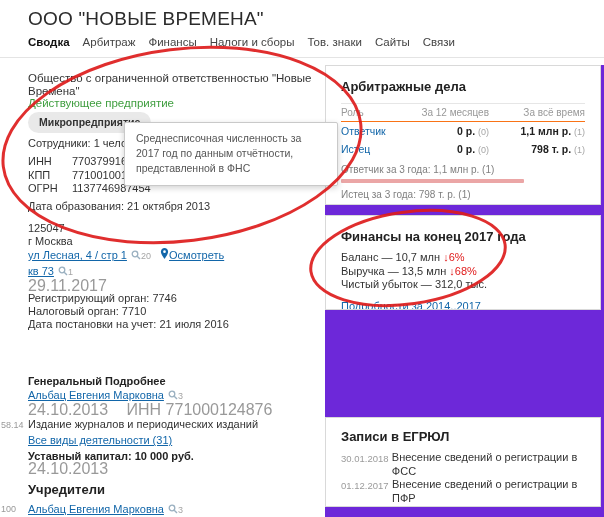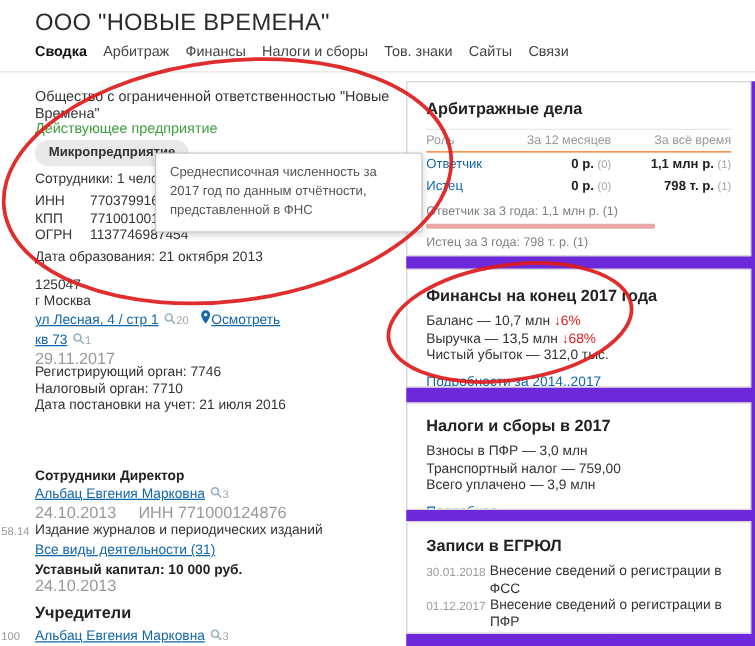--- a/index.html
+++ b/index.html
@@ -15,21 +15,21 @@
   
   .title { position:absolute; left:28px; top:8px; font-size:19px; color:#2b2b2b; letter-spacing:.2px; }
   .nav { position:absolute; left:28px; top:36px; display:flex; gap:13px; font-size:11.5px; }
   .nav .tab { color:#444; }
   .nav .tab.active { color:#111; font-weight:bold; }
   .toprule { position:absolute; left:0; right:0; top:57px; border-top:1px solid #e4e4e4; }
 
   
   .leftcol { position:absolute; left:28px; top:66px; width:294px; height:451px; }
   .lb { position:absolute; left:0; line-height:13px; }
-  .gray { color:#999; font-size:13px; }
+  .gray { color:#999; font-size:16px; }
   .green { color:#3f9e3f; font-size:11.5px; }
   .pill { display:inline-block; background:#e9e9e9; border-radius:11px; padding:4px 11px; font-weight:bold; font-size:10.5px; color:#333; }
   .req-row { display:flex; line-height:12.5px; margin-bottom:1px; }
   .req-row .rl { width:44px; }
   .qicon { display:inline-block; vertical-align:-1px; margin-left:4px; }
   .cnt { color:#a5a5a5; font-size:9px; }
   .qmark { display:inline-block; width:11px; height:11px; border:1px solid #b5b5b5; border-radius:2px;
            color:#999; font-size:8px; line-height:9px; text-align:center; vertical-align:-1px; margin-left:5px; }
   .bold { font-weight:bold; color:#222; }
   .dashed-link { color:#8a8a8a; font-size:10.5px; border-bottom:1px dashed #b5b5b5; }
@@ -147,21 +147,21 @@
     </div>
 
     <div class="lb" style="top:226px;">
       <div style="line-height:13px;">Регистрирующий орган: 7746</div>
       <div style="line-height:13px;">Налоговый орган: 7710</div>
       <div style="line-height:13px;">Дата постановки на учет: 21 июля 2016</div>
     </div>
 
 
     <div class="lb" style="top:309px;">
-      <div class="bold" style="line-height:13px;">Сотрудники Директор</div>
+      <div class="bold" style="line-height:13px;">Генеральный Подробнее</div>
       <div style="line-height:15px;">
         <a class="u">Альбац Евгения Марковна</a><span class="qicon"><svg width="10" height="10" viewBox="0 0 10 10">
               <circle cx="4" cy="4" r="2.8" fill="none" stroke="#9ab0c0" stroke-width="1.3"></circle>
               <line x1="6.2" y1="6.2" x2="9" y2="9" stroke="#9ab0c0" stroke-width="1.4"></line>
             </svg></span><span class="cnt">3</span>
       </div>
       <div class="gray meta-row" style="line-height:12px;">
         <span>24.10.2013</span>
         <span>ИНН 771000124876</span>
       </div>
@@ -228,29 +228,20 @@
     <div class="panel p2">
       <div class="ptitle">Финансы на конец 2017 года</div>
       <div class="prows">
         <div class="prow"><span>Баланс — 10,7 млн </span><span class="red">↓6%</span></div>
         <div class="prow"><span>Выручка — 13,5 млн </span><span class="red">↓68%</span></div>
         <div class="prow"><span>Чистый убыток — 312,0 тыс.</span></div>
       </div>
       <a class="plink u">Подробности за 2014..2017</a>
     </div>
 
-    <div class="panel p3">
-      <div class="ptitle">Налоги и сборы в 2017</div>
-      <div class="prows">
-        <div class="prow">Взносы в ПФР — 3,0 млн</div>
-        <div class="prow">Транспортный налог — 759,00</div>
-        <div class="prow">Всего уплачено — 3,9 млн</div>
-      </div>
-      <a class="plink">Подробнее</a>
-    </div>
 
     <div class="panel p4">
       <div class="ptitle">Записи в ЕГРЮЛ</div>
       <div class="prows">
         <div class="eg-row">
           <span class="eg-date">30.01.2018</span>
           <span>Внесение сведений о регистрации в ФСС</span>
         </div>
         <div class="eg-row">
           <span class="eg-date">01.12.2017</span>

